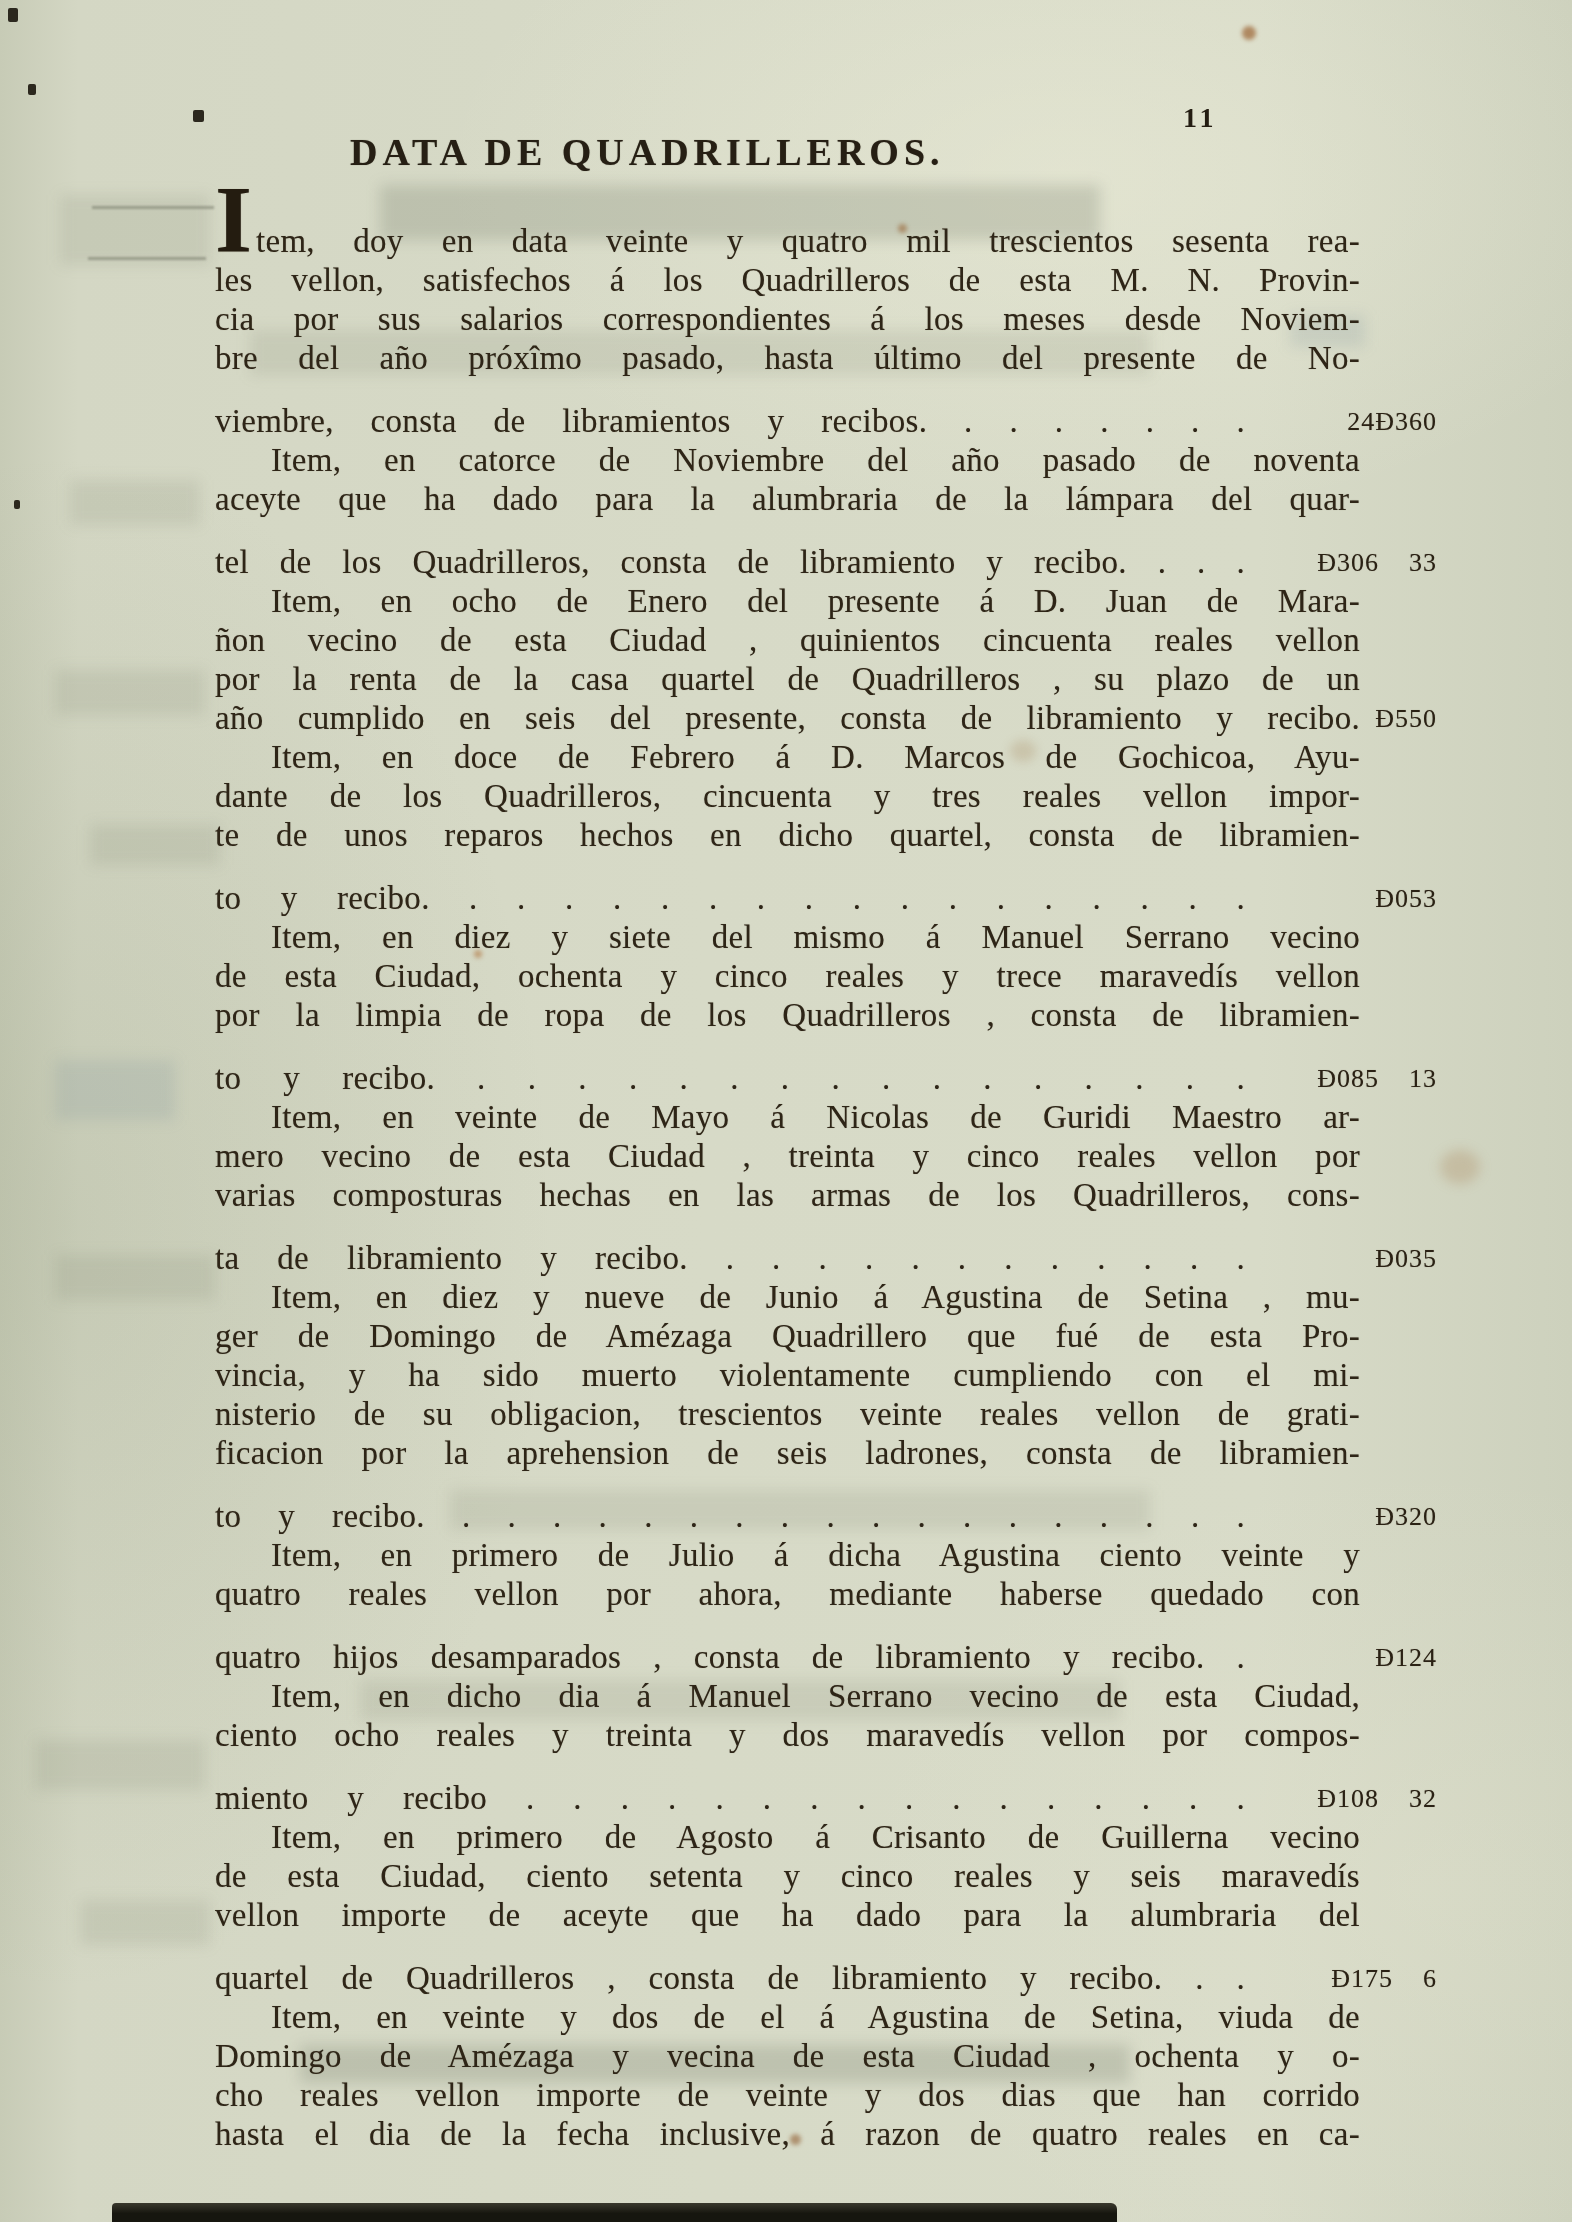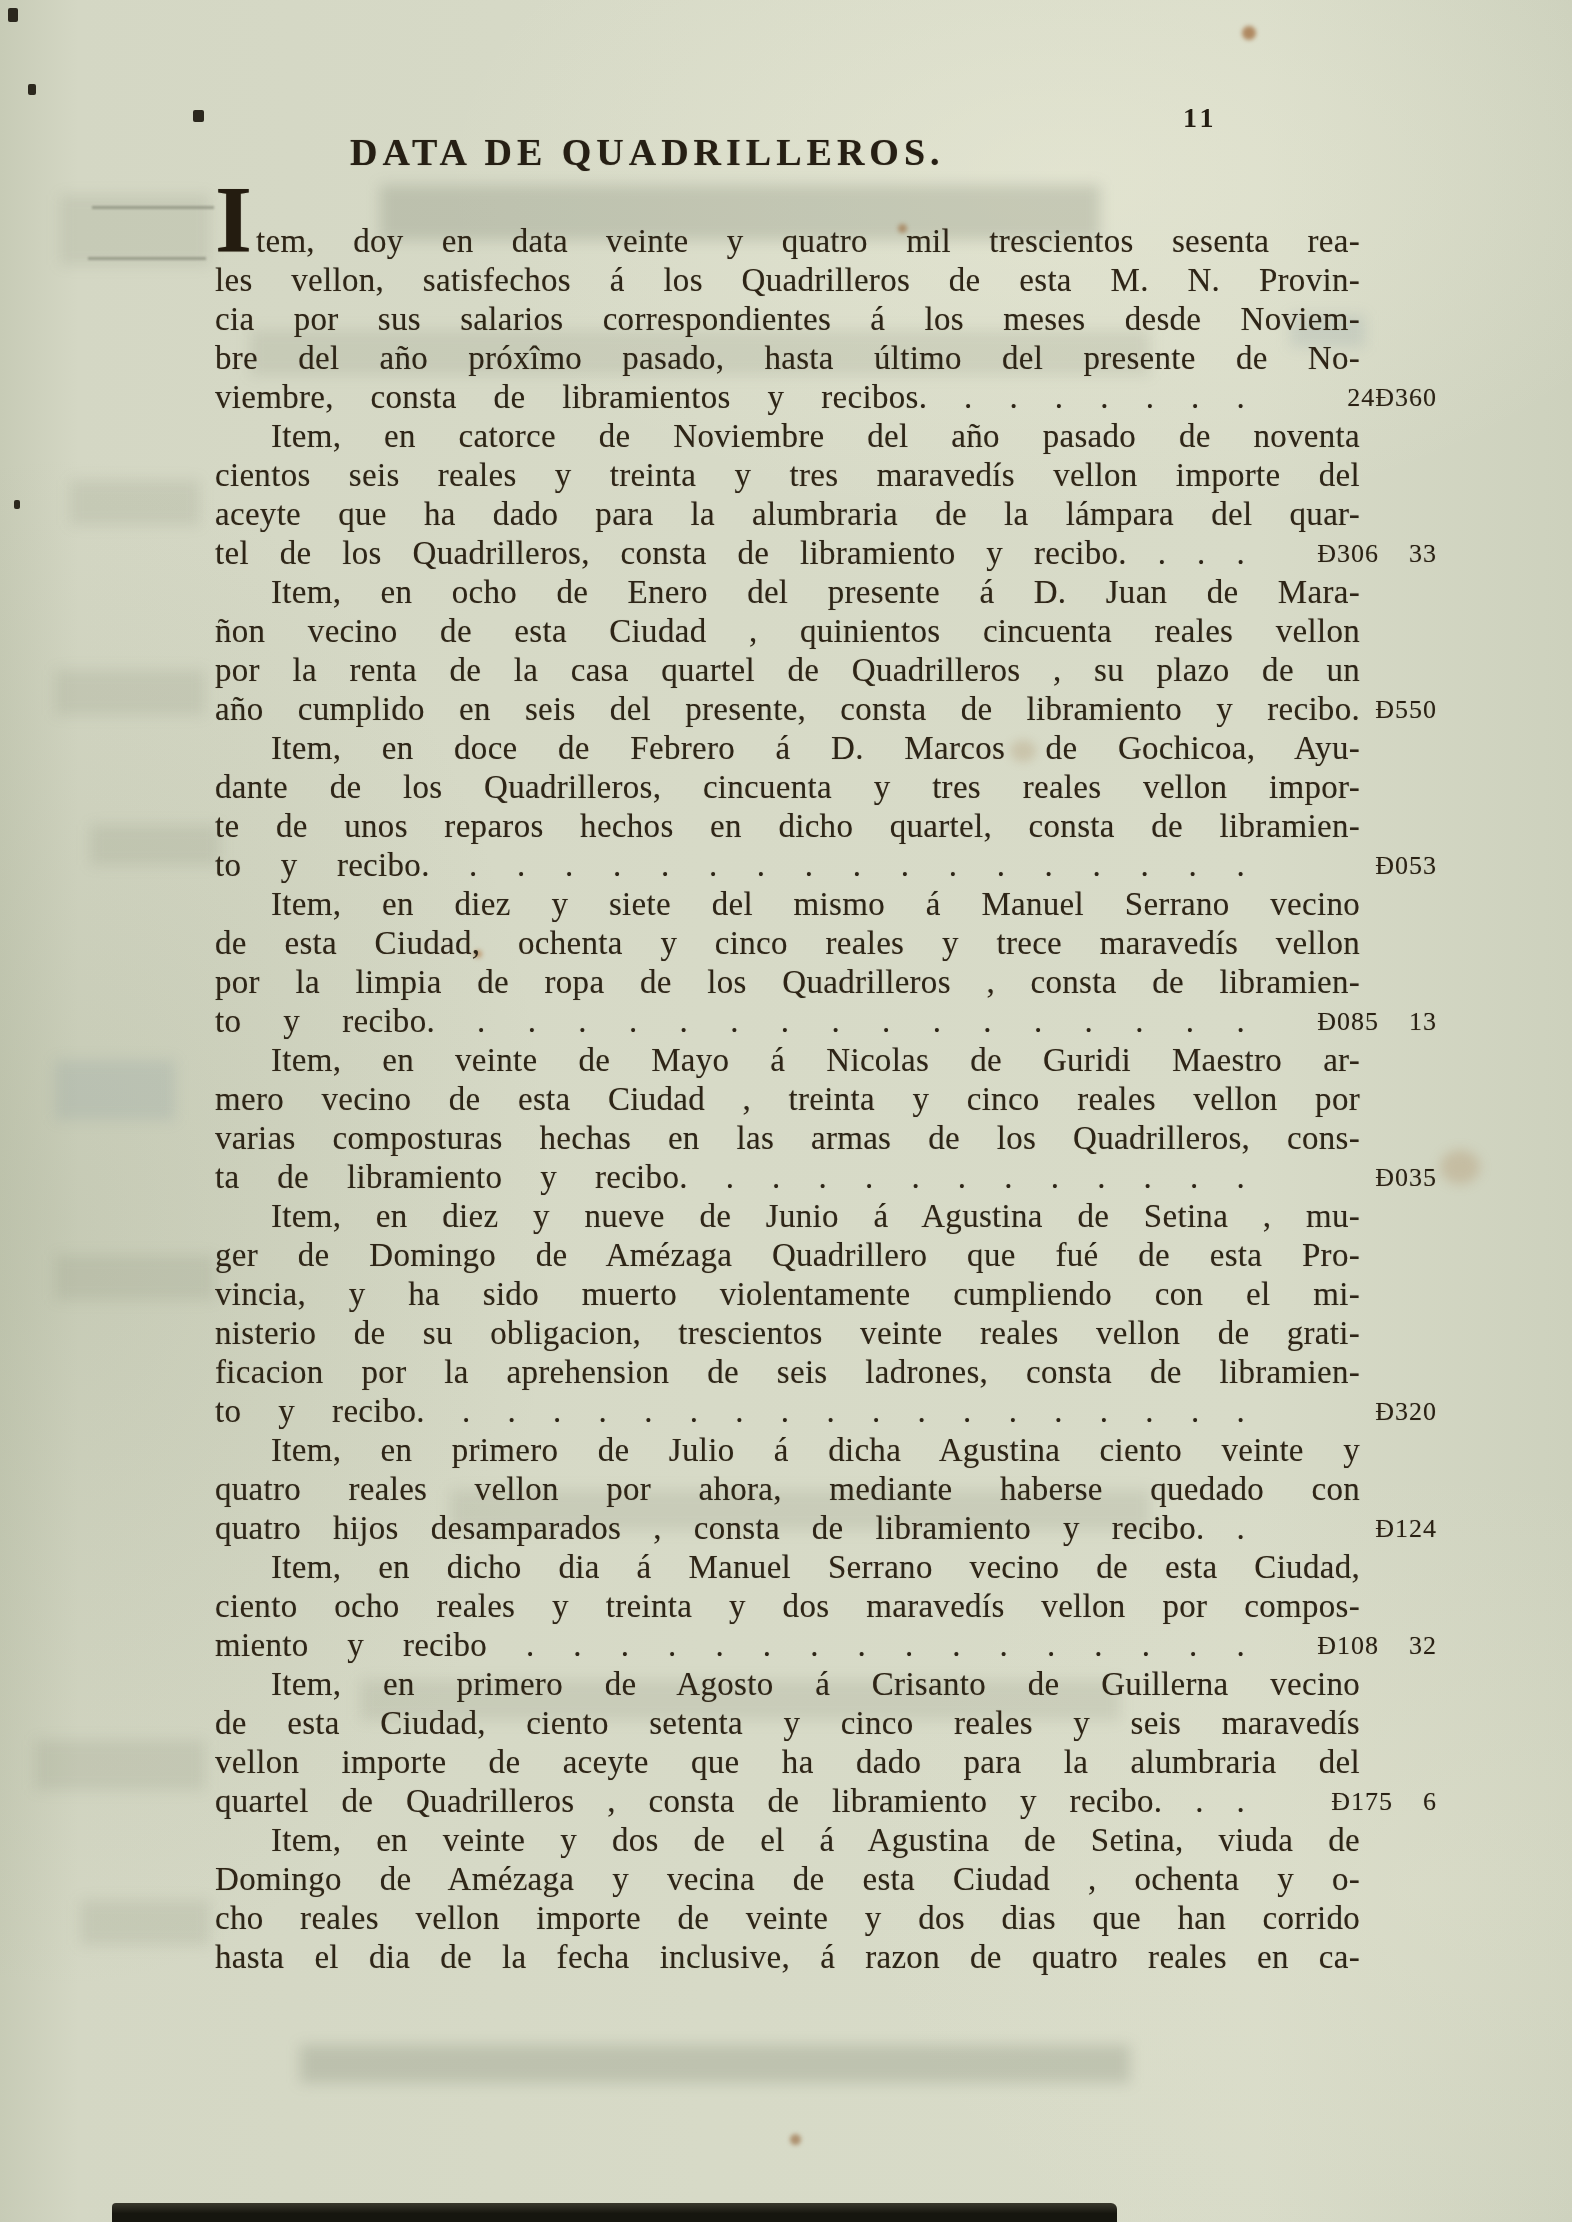--- a/index.html
+++ b/index.html
@@ -35,21 +35,21 @@
     text-shadow:0 0 1px rgba(45,35,18,.30);
   }
   .item{position:relative;}
   .line{
     width:1145px;
     font-size:33px;line-height:39px;
     text-align:justify;text-align-last:justify;
     word-spacing:1px;letter-spacing:.3px;
     white-space:normal;
   }
-  .line.leader{width:1030px;}
+  .line.leader{width:1030px;margin-top:24px;}
   .line.indent{text-indent:56px;}
   .dropcap{
     font-size:95px;line-height:0;font-weight:bold;
     vertical-align:baseline;letter-spacing:0;
     padding-right:4px;color:#241c10;
   }
   .amount{
     position:absolute;right:0;bottom:0;
     line-height:39px;font-size:26px;letter-spacing:1px;
     white-space:nowrap;color:#2a2114;
@@ -110,21 +110,20 @@
       <div class="item">
         <div class="line"><span class="dropcap">I</span><span>tem, doy en data veinte y quatro mil trescientos sesenta rea-</span></div>
         <div class="line">les vellon, satisfechos á los Quadrilleros de esta M. N. Provin-</div>
         <div class="line">cia por sus salarios correspondientes á los meses desde Noviem-</div>
         <div class="line">bre del año próxîmo pasado, hasta último del presente de No-</div>
         <div class="line leader">viembre, consta de libramientos y recibos. . . . . . . .</div>
         <div class="amount"><span>24Ð360</span></div>
       </div>
       <div class="item">
         <div class="line indent">Item, en catorce de Noviembre del año pasado de noventa</div>
-        <div class="line">cientos seis reales y treinta y tres maravedís vellon importe del</div>
         <div class="line">aceyte que ha dado para la alumbraria de la lámpara del quar-</div>
         <div class="line leader">tel de los Quadrilleros, consta de libramiento y recibo. . . .</div>
         <div class="amount"><span>Ð306</span><span class="mrs">33</span></div>
       </div>
       <div class="item">
         <div class="line indent">Item, en ocho de Enero del presente á D. Juan de Mara-</div>
         <div class="line">ñon vecino de esta Ciudad , quinientos cincuenta reales vellon</div>
         <div class="line">por la renta de la casa quartel de Quadrilleros , su plazo de un</div>
         <div class="line">año cumplido en seis del presente, consta de libramiento y recibo.</div>
         <div class="amount"><span>Ð550</span></div>

